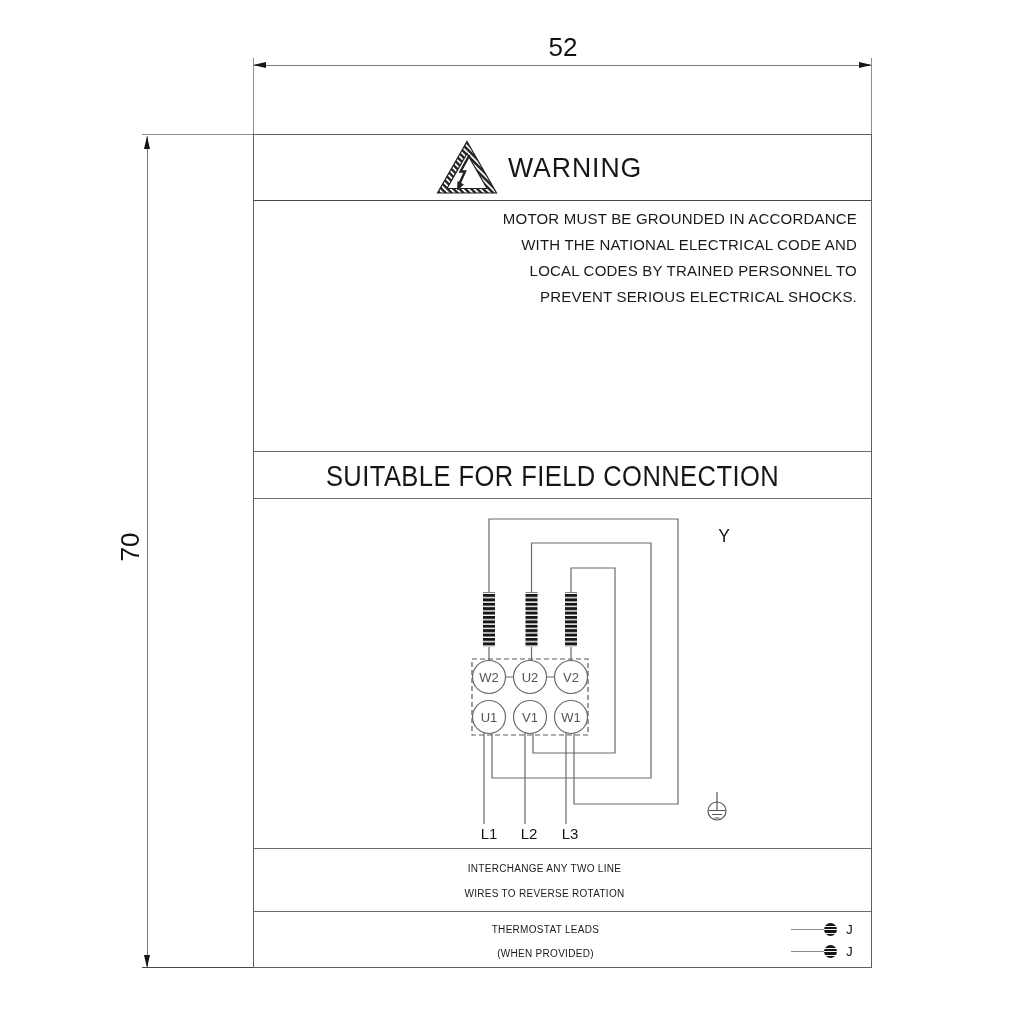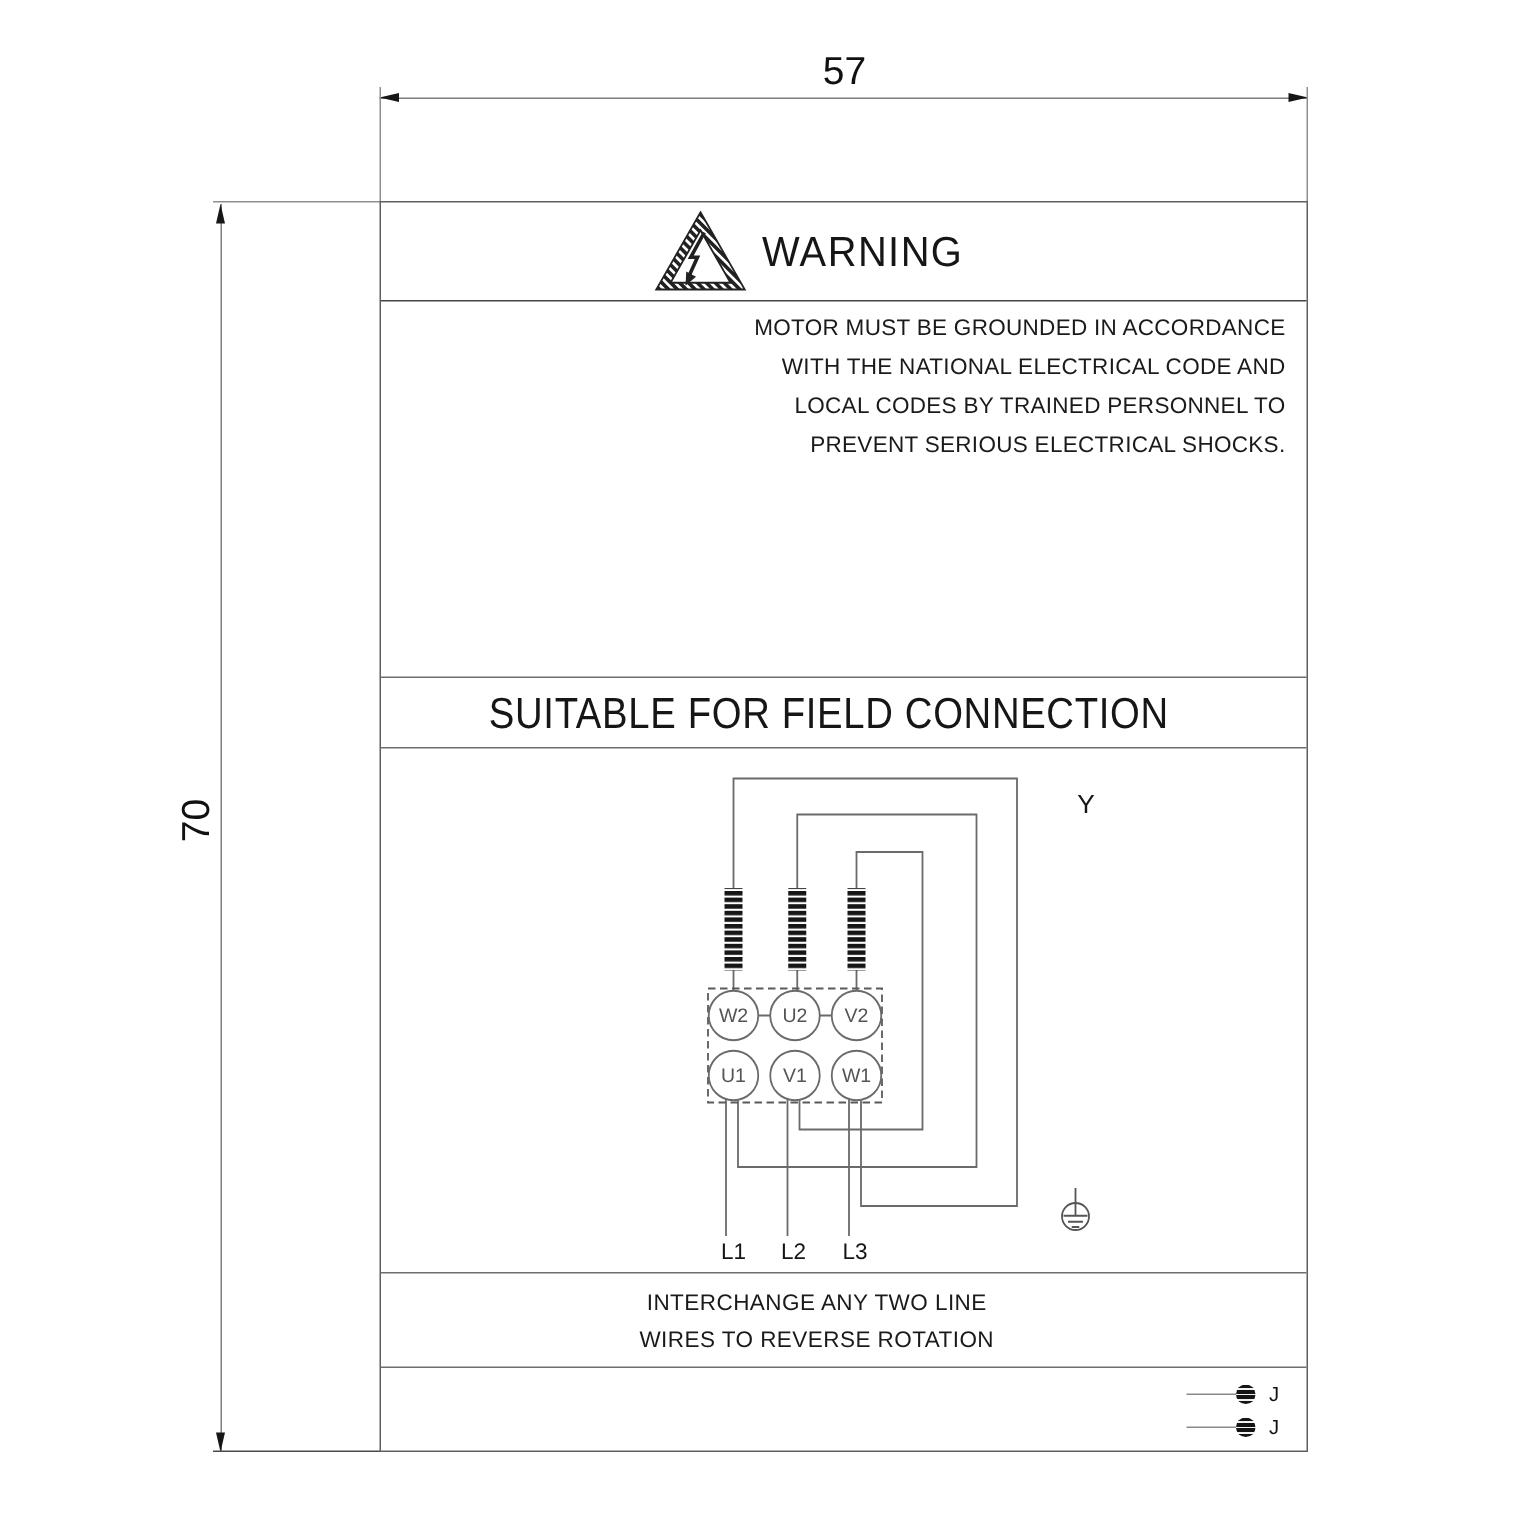--- a/index.html
+++ b/index.html
@@ -31,21 +31,21 @@
   
   #body-text{position:absolute;left:282px;top:206px;width:575px;font-size:15px;line-height:26px;
              letter-spacing:.2px;color:#1a1a1a;text-align:right;}
   #body-text .para{white-space:pre-line;margin:0;}
   #body-text .para + .para{margin-top:15px;}
   
   #suitable-row{position:absolute;left:253px;top:460px;width:641px;text-align:center;}
   #suitable-row span{display:inline-block;font-size:29px;letter-spacing:.5px;white-space:nowrap;
                      transform:translateX(-21px) scaleX(.88);}
   
-  .note{position:absolute;left:253px;width:619px;text-align:center;font-size:15px;letter-spacing:.3px;color:#1a1a1a;}
+  .note{position:absolute;left:253px;width:619px;text-align:center;font-size:10px;letter-spacing:.3px;color:#1a1a1a;}
   .note span{display:inline-block;white-space:pre-line;}
   #rotation-note{top:856px;line-height:25px;}
   #rotation-note span{transform:translateX(-18px);}
   #thermostat-note{top:918px;line-height:24px;}
   #thermostat-note span{transform:translateX(-17px);}
   
   .lead{position:absolute;display:flex;align-items:center;height:13px;}
   #lead-1{left:791px;top:923px;}
   #lead-2{left:791px;top:945px;}
   .lead .wire{width:33px;height:1px;background:#8a8a8a;}
@@ -57,21 +57,21 @@
 </head>
 <body>
 
 <div id="canvas">
 
   <div class="dimline-h"></div>
   <div class="arr l"></div>
   <div class="arr r"></div>
   <div class="ext vl"></div>
   <div class="ext vr"></div>
-  <div class="dim-num" id="dim-w">57</div>
+  <div class="dim-num" id="dim-w">52</div>
 
   <div class="dimline-v"></div>
   <div class="arr u"></div>
   <div class="arr d"></div>
   <div class="ext ht"></div>
   <div class="ext hb"></div>
   <div class="dim-num" id="dim-h">70</div>
 
   <div id="label-box"></div>
   <div class="divider" style="top:200px;background:#474747;"></div>
@@ -150,20 +150,24 @@
       <circle cx="717" cy="811" r="9"></circle>
       <path d="M717 792 V811 M709 810.5 H725 M712 814.5 H722 M714.5 818 H719.5"></path>
     </g>
   </svg>
 
   <div class="note" id="rotation-note">
     <span>INTERCHANGE ANY TWO LINE
 WIRES TO REVERSE ROTATION</span>
   </div>
 
+  <div class="note" id="thermostat-note">
+    <span>THERMOSTAT LEADS
+(WHEN PROVIDED)</span>
+  </div>
   <div class="lead" id="lead-1">
     <div class="wire"></div>
     <div class="dot"></div>
     <span class="j">J</span>
   </div>
   <div class="lead" id="lead-2">
     <div class="wire"></div>
     <div class="dot"></div>
     <span class="j">J</span>
   </div>

